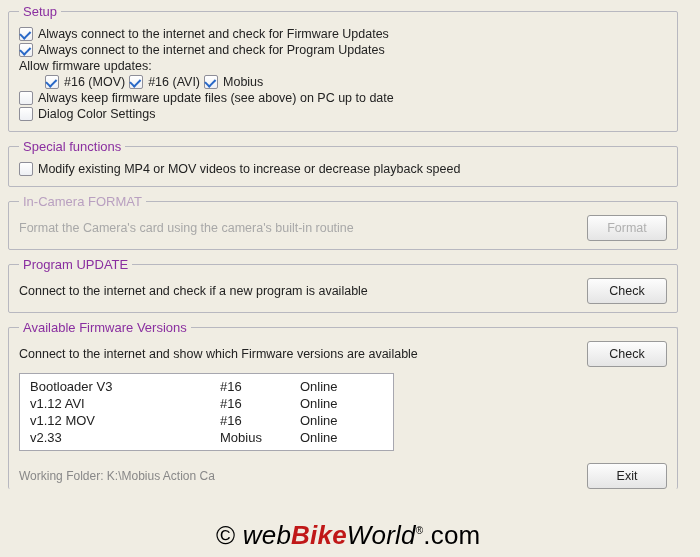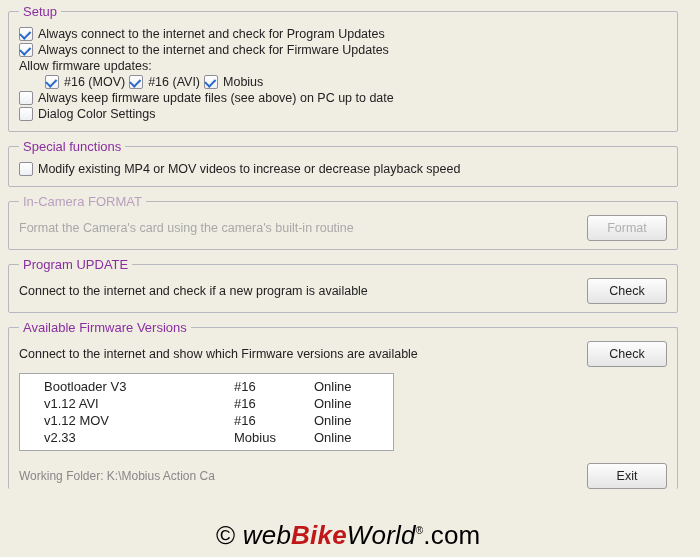--- a/index.html
+++ b/index.html
@@ -86,21 +86,21 @@
     display: flex;
     align-items: center;
     gap: 10px;
   }
   .section-row .desc { flex: 1; }
   .fw-table {
     border: 1px solid #a7a7af;
     background: #fff;
     width: 375px;
     margin-top: 6px;
-    padding: 4px 14px;
+    padding: 4px 0;
   }
   .fw-row {
     display: flex;
     padding: 1px 10px;
     font-size: 13px;
   }
   .fw-c1 { width: 190px; }
   .fw-c2 { width: 80px; }
   .fw-c3 { flex: 1; }
   .prompt {
@@ -137,25 +137,25 @@
 </style>
 </head>
 <body>
 
 <div class="panel">
 
   <fieldset>
     <legend>Setup</legend>
     <div class="row">
       <span class="cb checked"></span>
+      <label>Always connect to the internet and check for Firmware Updates</label>
+    </div>
+    <div class="row">
+      <span class="cb checked"></span>
       <label>Always connect to the internet and check for Program Updates</label>
-    </div>
-    <div class="row">
-      <span class="cb checked"></span>
-      <label>Always connect to the internet and check for Firmware Updates</label>
     </div>
     <div class="row">
       <span>Allow firmware updates:</span>
     </div>
     <div class="row indented" style="gap:4px;padding-left:24px;">
       <span style="display:flex;align-items:center;gap:5px;">
         <span class="cb checked"></span>
         <label>#16 (MOV)</label>
       </span>
       <span style="display:flex;gap:5px;">

